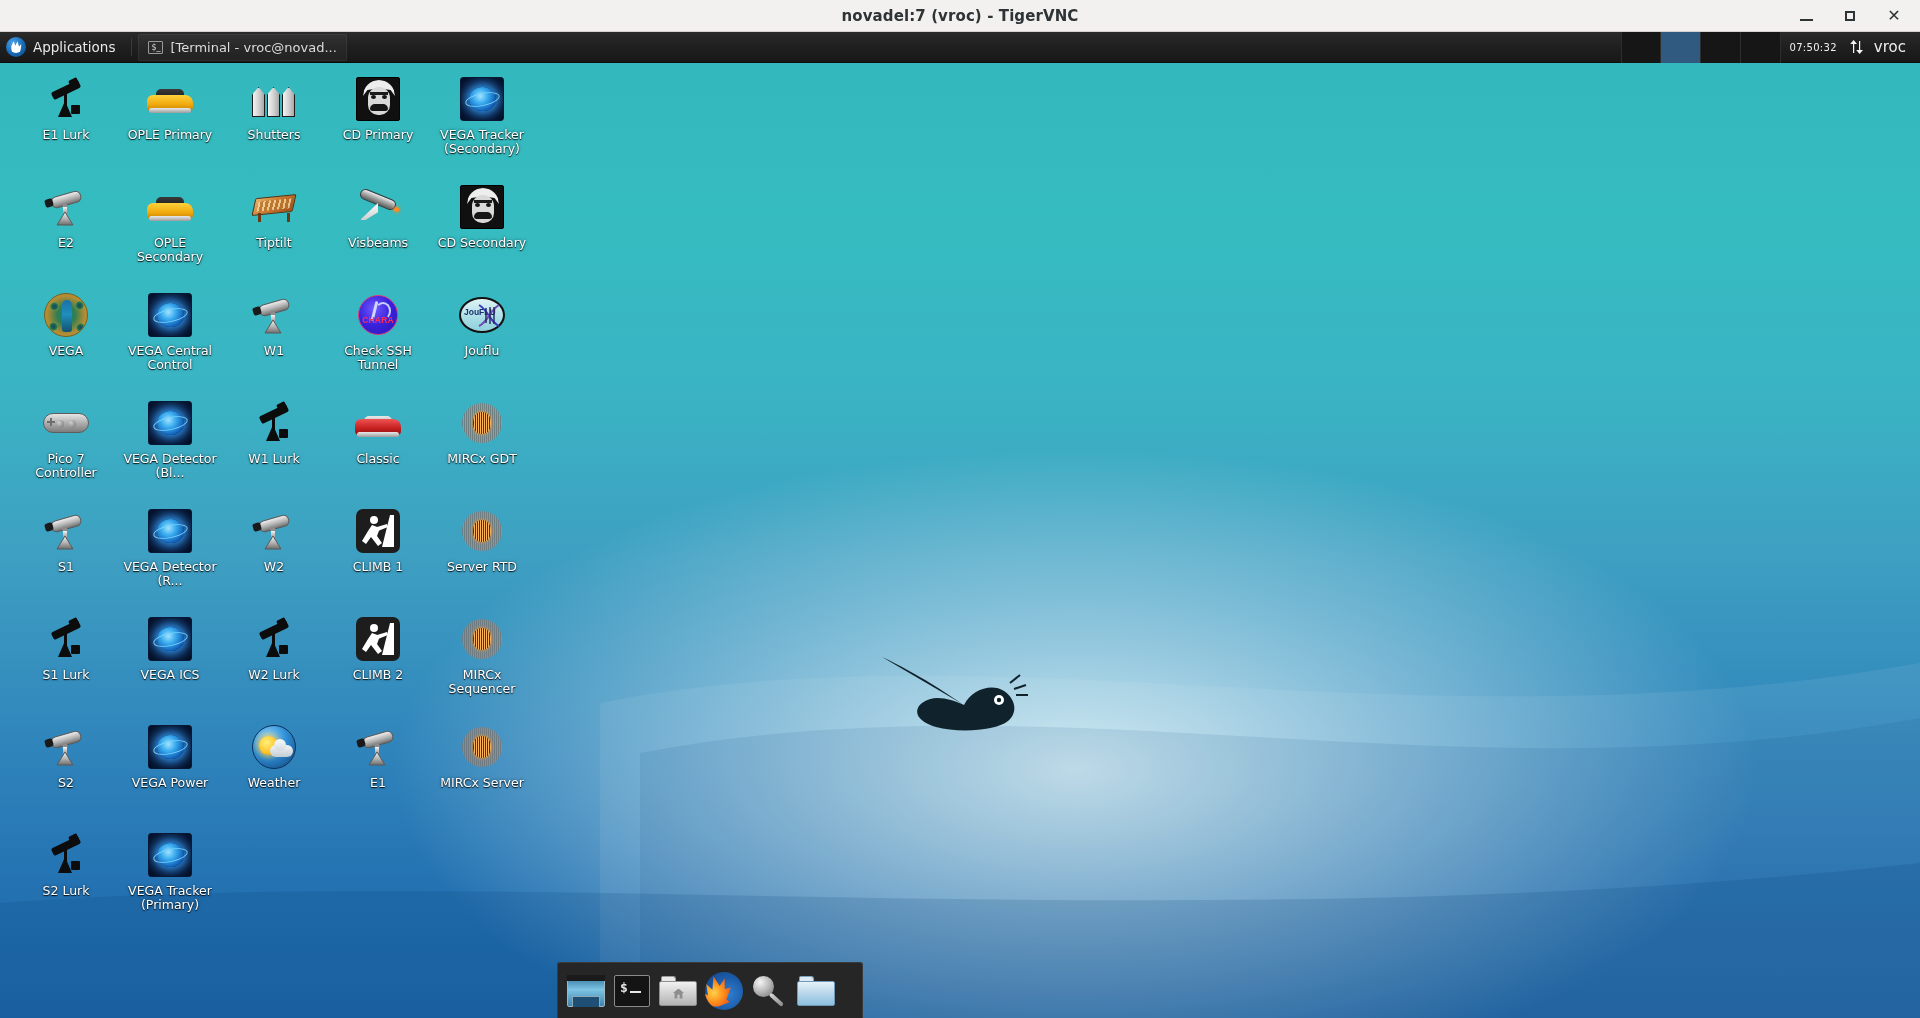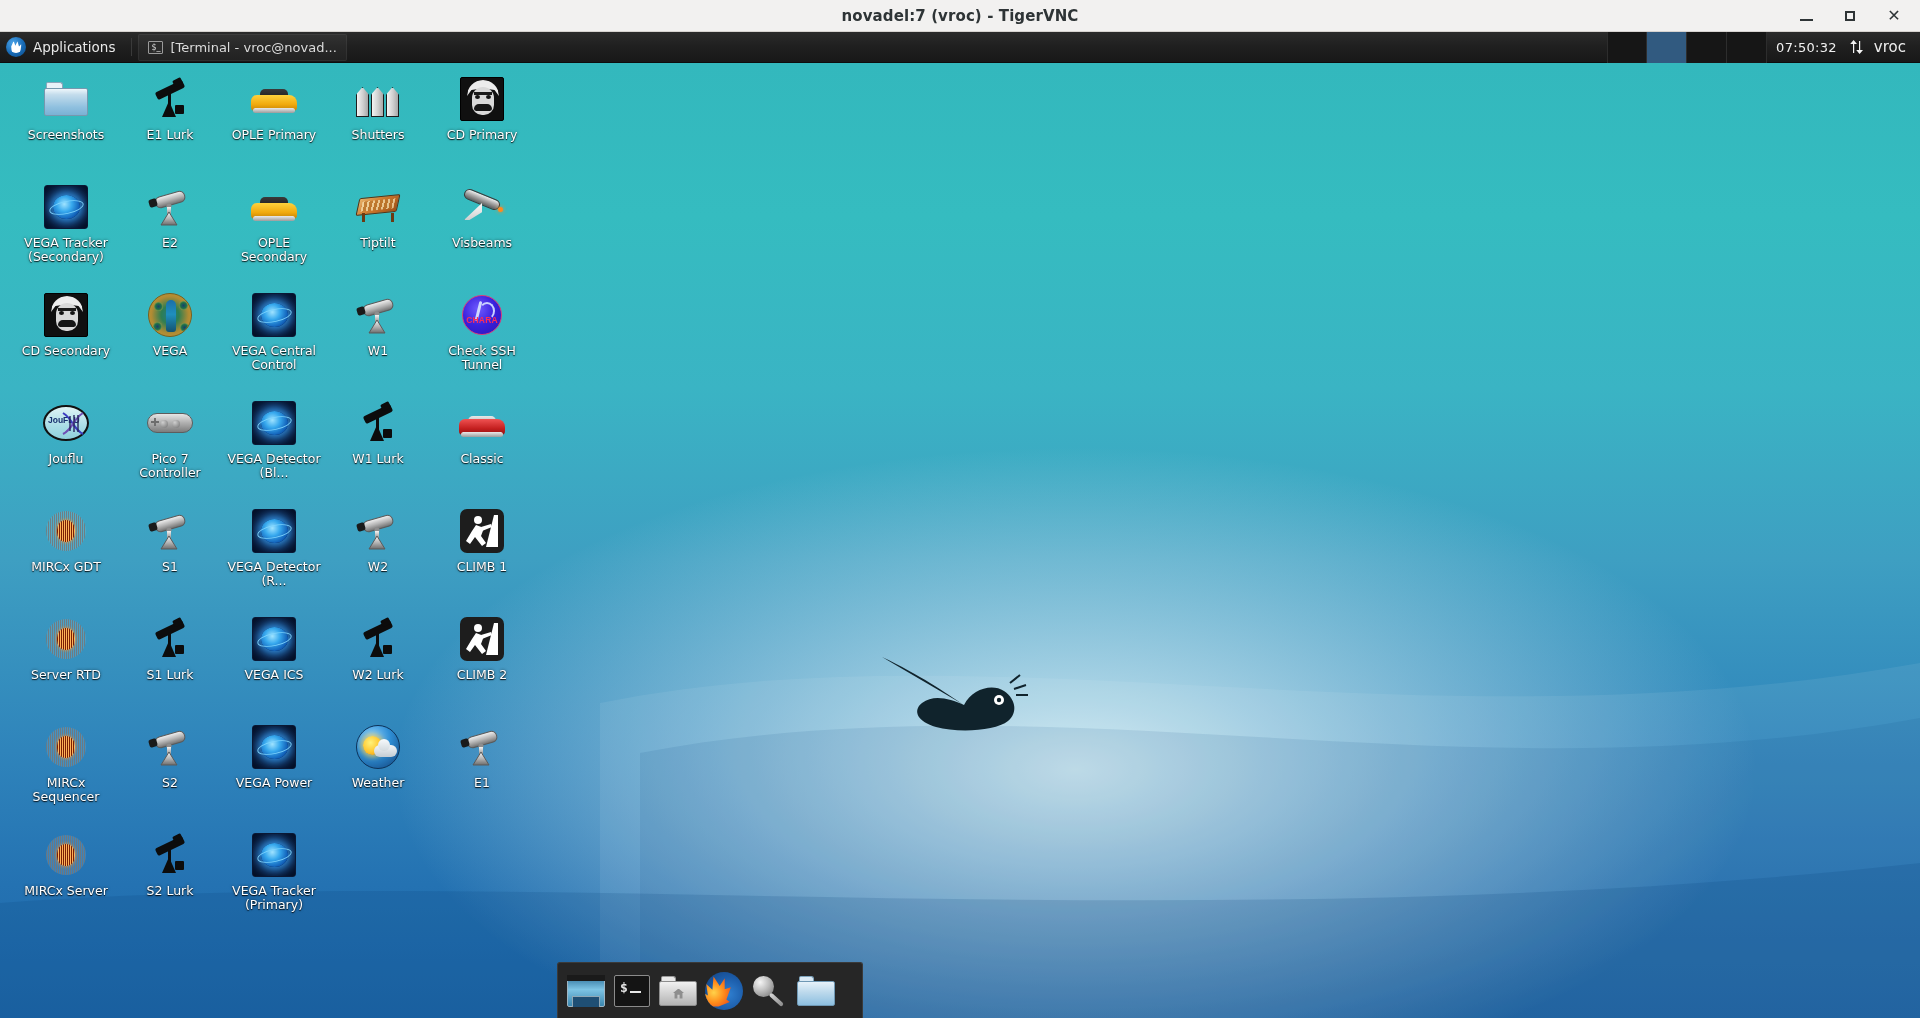--- a/index.html
+++ b/index.html
@@ -88,21 +88,21 @@
   .workspaces { display: flex; height: 31px; align-items: stretch; }
   .ws {
     width: 40px; height: 31px;
     background: #161616;
     border-right: 1px solid #2d2d2d;
   }
   .ws:first-child { border-left: 1px solid #2d2d2d; }
   .ws.active { background: #315a80; }
 
   .clock {
-    padding: 0 9px; font-size: 13px; color: #f0f0f0;
+    padding: 0 9px; font-size: 10px; color: #f0f0f0;
     letter-spacing: .3px;
   }
   .netmon {
     display:flex; align-items:center; justify-content:center;
     width: 22px; height: 31px; color: #f5f5f5;
   }
   .netmon svg { display:block; }
   .user {
     padding: 0 14px 0 6px; font-size: 15px; color: #ededed;
   }
@@ -532,29 +532,20 @@
       <path d="M2 4 C 40 22, 66 40, 84 52 C 92 36, 112 30, 124 38 C 136 46, 138 60, 128 68 C 116 78, 78 80, 56 74 C 38 69, 32 58, 42 50 C 54 41, 70 46, 84 52" fill="#10232c"></path>
       <ellipse cx="119" cy="47" rx="5" ry="5" fill="#ffffff"></ellipse>
       <circle cx="119" cy="47" r="2.2" fill="#10232c"></circle>
       <path d="M130 30 L140 22 M134 36 L146 32 M136 42 L148 42" stroke="#10232c" stroke-width="2" fill="none"></path>
     </svg>
 
     <div class="icon-grid">
 
       <div class="dicon">
         <div class="dicon-img">
-            <div class="ic-folder">
-              <span class="tab"></span>
-              <span class="body"></span>
-            </div>
-          </div>
-        <div class="dicon-label">Screenshots</div>
-      </div>
-      <div class="dicon">
-        <div class="dicon-img">
           <svg width="46" height="44" viewBox="0 0 46 44">
               <g fill="#0c0c0c">
                 <rect x="8" y="9" width="30" height="8" rx="2" transform="rotate(-26 23 13)"></rect>
                 <rect x="26" y="2" width="9" height="7" rx="1.5" transform="rotate(-26 30 5)"></rect>
                 <rect x="21" y="17" width="3" height="14"></rect>
                 <path d="M15 40 L22 24 L29 40 Z"></path>
                 <rect x="28" y="28" width="9" height="9" rx="1"></rect>
               </g>
             </svg>
         </div>

